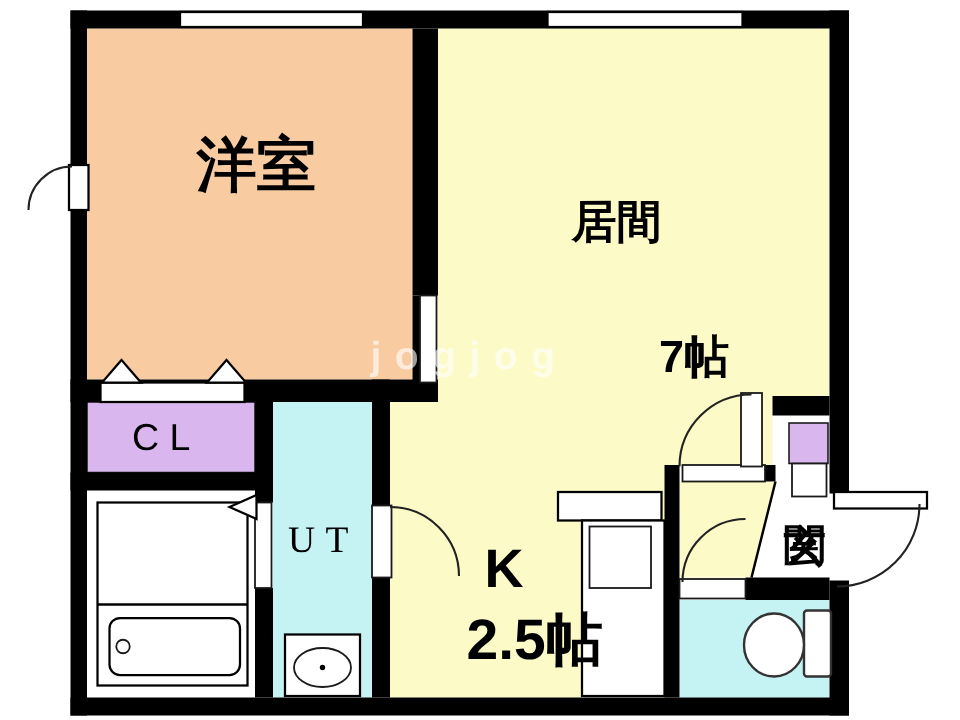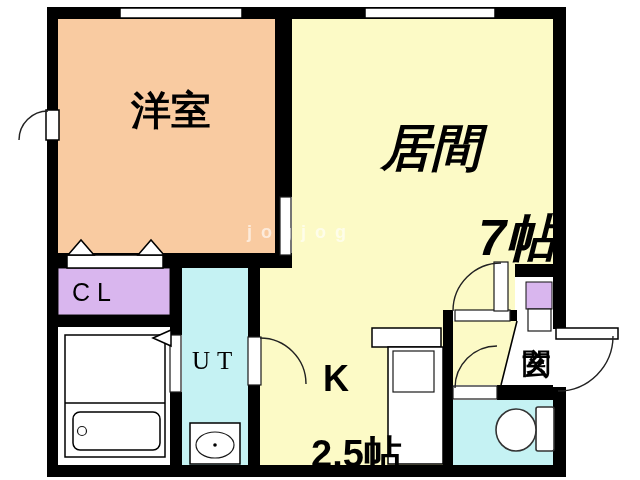--- a/index.html
+++ b/index.html
@@ -19,31 +19,31 @@
   .sym{fill:#fff;stroke:#000;stroke-width:1.5;}
   .sym-thin{fill:#fff;stroke:#1a1a1a;stroke-width:1.2;}
   .fixture{fill:#fff;stroke:#333;stroke-width:1.6;}
   .arc{fill:none;stroke:#222;stroke-width:1.4;}
   .edge{stroke:#000;stroke-width:1.6;}
   .label{
     position:absolute;color:#000;white-space:pre;
     font-family:"Liberation Sans","DejaVu Sans",sans-serif;
   }
   .lbl-room{font-size:40px;line-height:44px;font-weight:600;}
-  .lbl-room2{font-size:50px;line-height:45px;font-weight:600;font-style:italic;}
+  .lbl-room2{font-size:30px;line-height:45px;font-weight:600;}
   .lbl-small{font-size:25px;font-weight:500;letter-spacing:7px;}
   .lbl-k{font-size:36px;font-weight:600;}
   .lbl-k2{font-size:38px;font-weight:600;}
   .lbl-genkan{
     font-size:28px;font-weight:600;
     writing-mode:vertical-rl;text-orientation:upright;
     letter-spacing:3px;height:80px;
   }
   .watermark{
-    font-size:18px;font-weight:bold;letter-spacing:9px;
+    font-size:26px;font-weight:bold;letter-spacing:9px;
     color:var(--watermark,rgba(255,255,255,0.6));
   }
 </style>
 </head>
 <body>
 
 <div class="plan">
 
   <svg width="640" height="480" viewBox="0 0 640 480">
 
@@ -119,24 +119,24 @@
     <rect class="fixture" x="536" y="407" width="18" height="44" rx="2"></rect>
     <ellipse class="fixture" cx="516" cy="430" rx="20" ry="21"></ellipse>
   </svg>
 
   <div class="label lbl-room" style="left:131px;top:88px;"><span>洋室</span><br>
        </div>
 
   <div class="label lbl-room2" style="left:381px;top:126px;"><span>居間</span><br>
        <span>7帖</span></div>
 
-  <div class="label lbl-small" style="left:72px;top:278px;">CL</div>
+  <div class="label lbl-small" style="left:88px;top:278px;">CL</div>
 
   <div class="label lbl-small" style="left:192px;top:347px;font-family:Liberation Serif, serif;">UT</div>
 
   <div class="label lbl-k" style="left:323px;top:358px;">K</div>
 
-  <div class="label lbl-k2" style="left:311px;top:401px;margin-top:28px;">2.5帖</div>
+  <div class="label lbl-k2" style="left:311px;top:401px;">2.5帖</div>
 
   <div class="label lbl-genkan" style="left:517px;top:325px;">玄関</div>
 
   <div class="label watermark" style="left:247px;top:222px;">jogjog</div>
 </div>
 
 </body></html>

